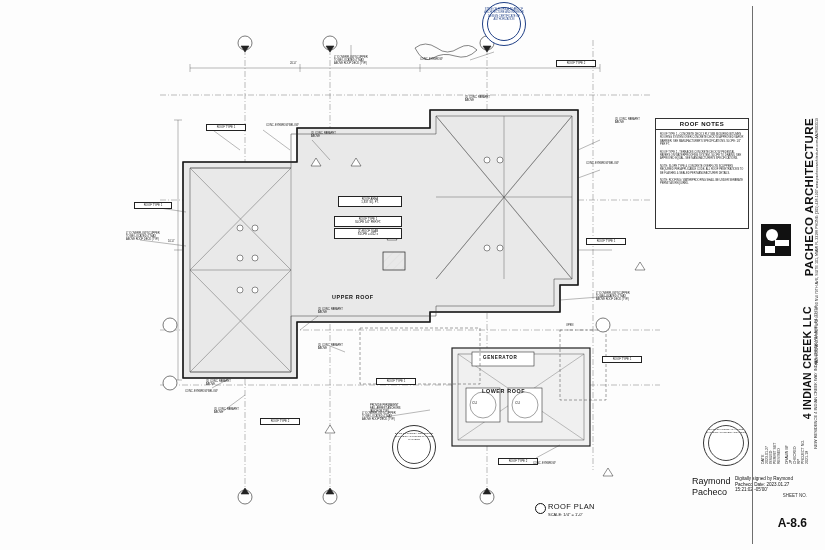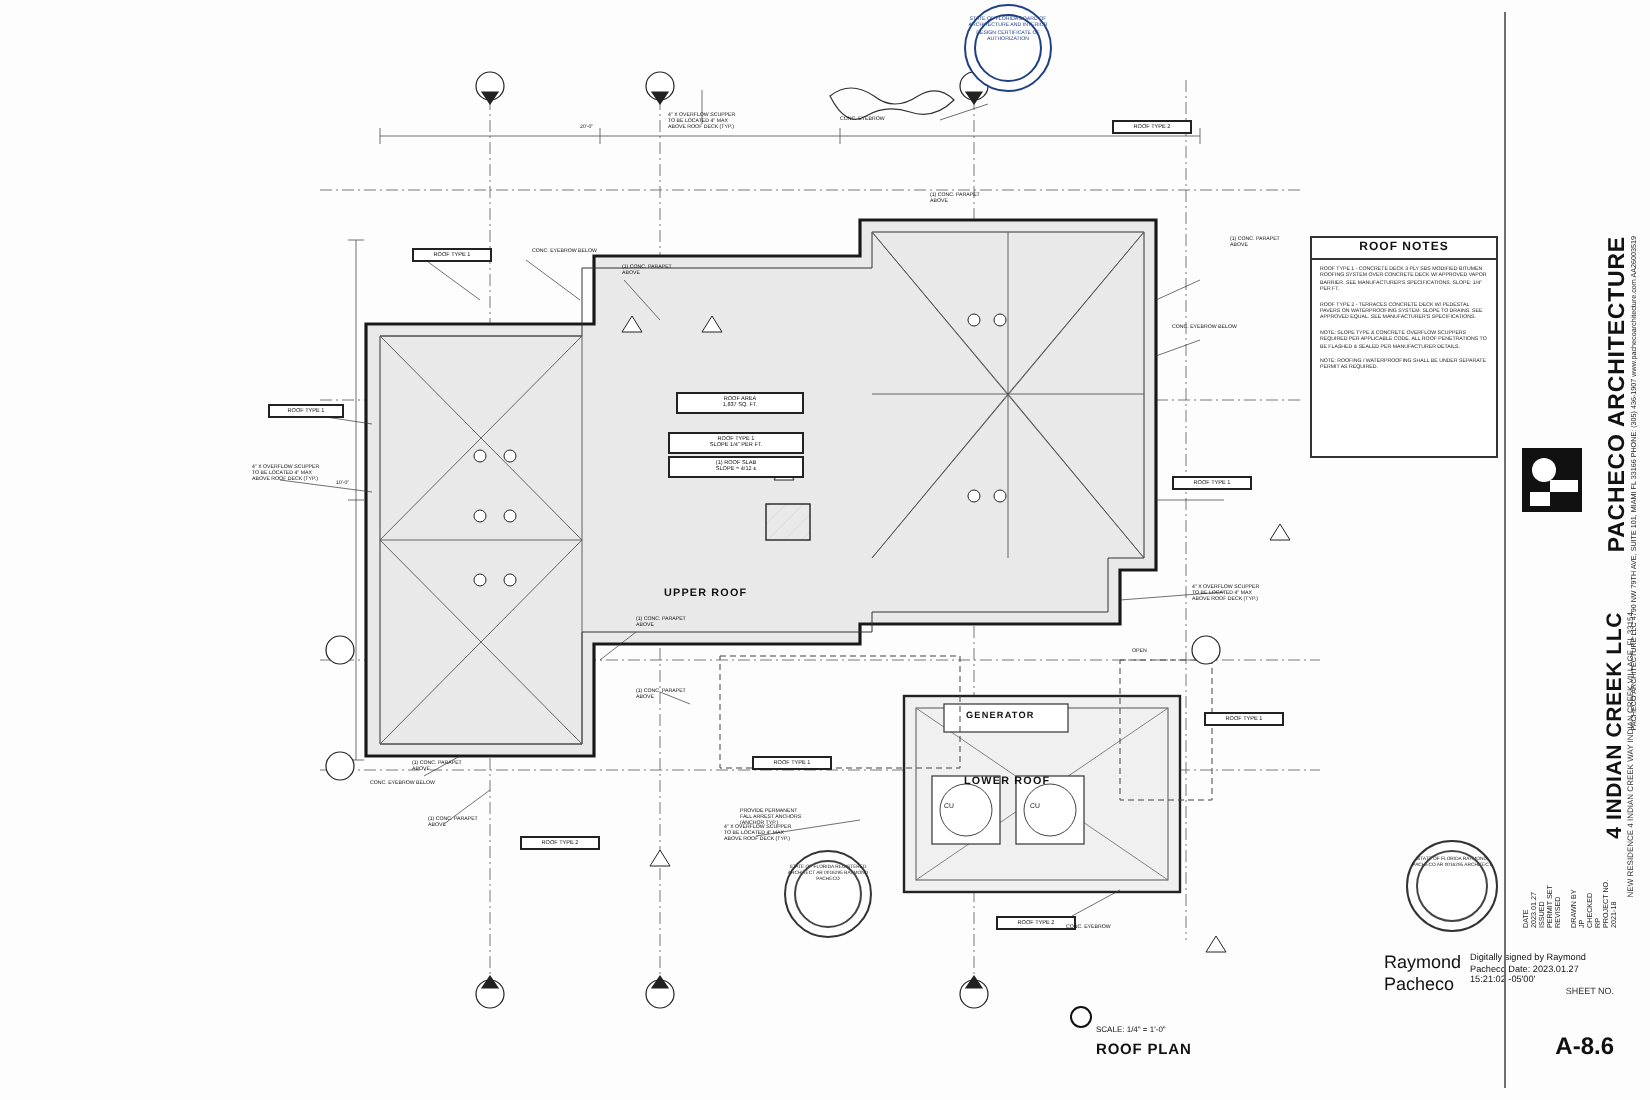--- a/index.html
+++ b/index.html
@@ -210,23 +210,23 @@
     font-size:4.6px;
     line-height:5.6px;
     color:#111;
     vertical-align:top;
     padding-left:3px;
     width:66px;
   }
   
   .plantitle{
     position:absolute;
-    left:548px;top:520px;
+    left:548px;top:502px;
     font-size:7.5px;
-    font-weight:bold;
+    font-weight:normal;
     color:#111;
     letter-spacing:.4px;
   }
   .planscale{
     position:absolute;
     left:548px;top:512px;
     font-size:4px;
     color:#111;
   }
   .plan-bullet{

